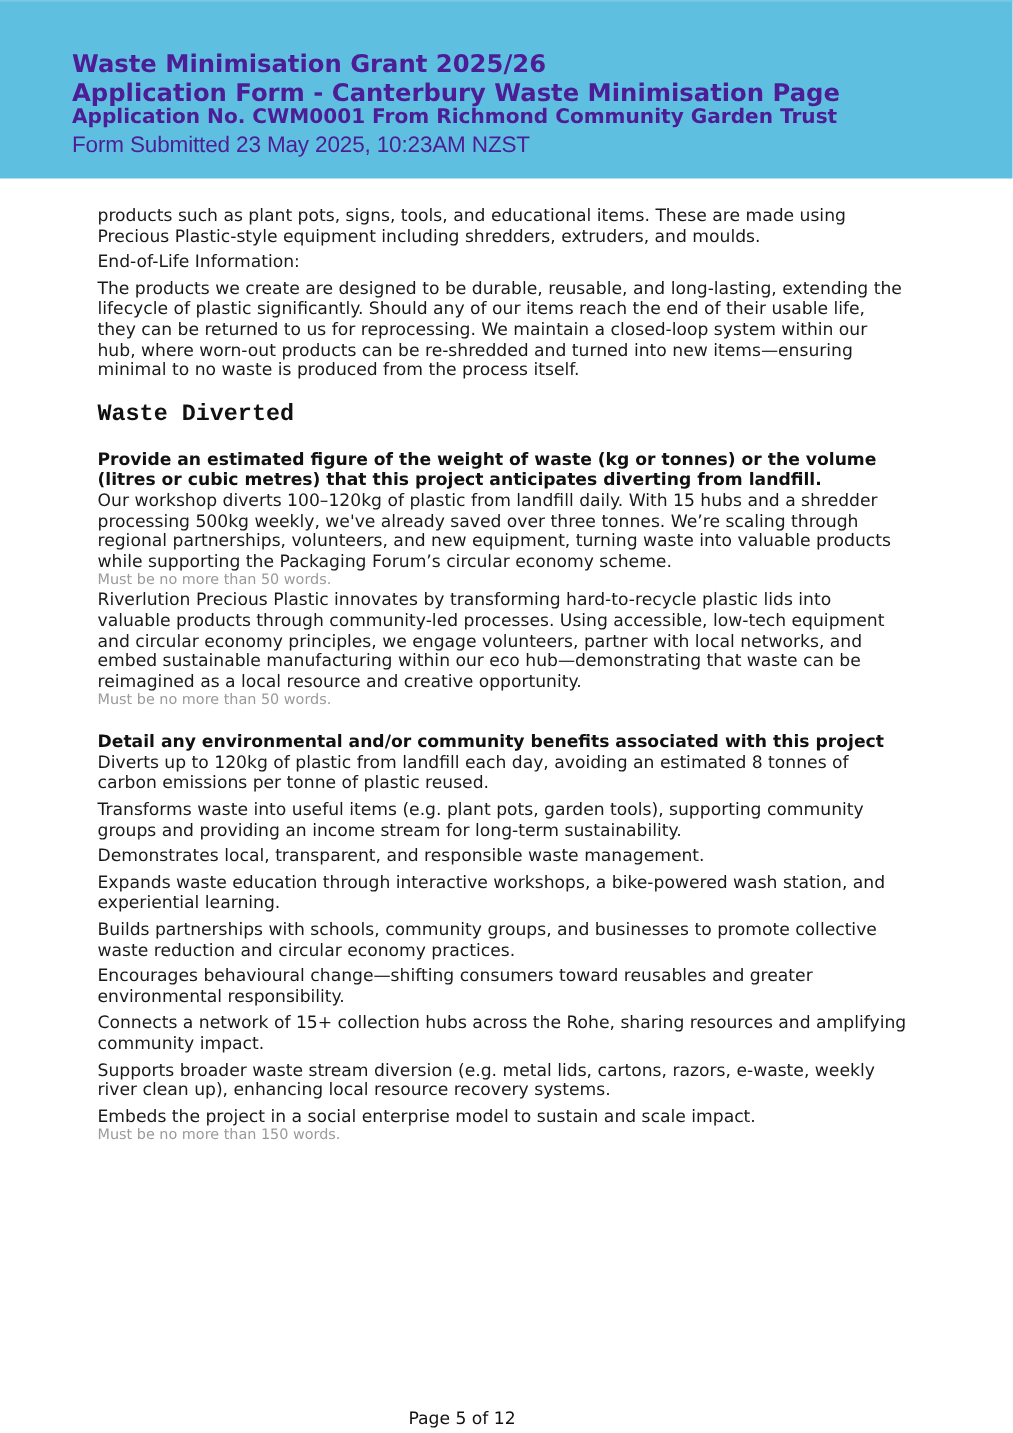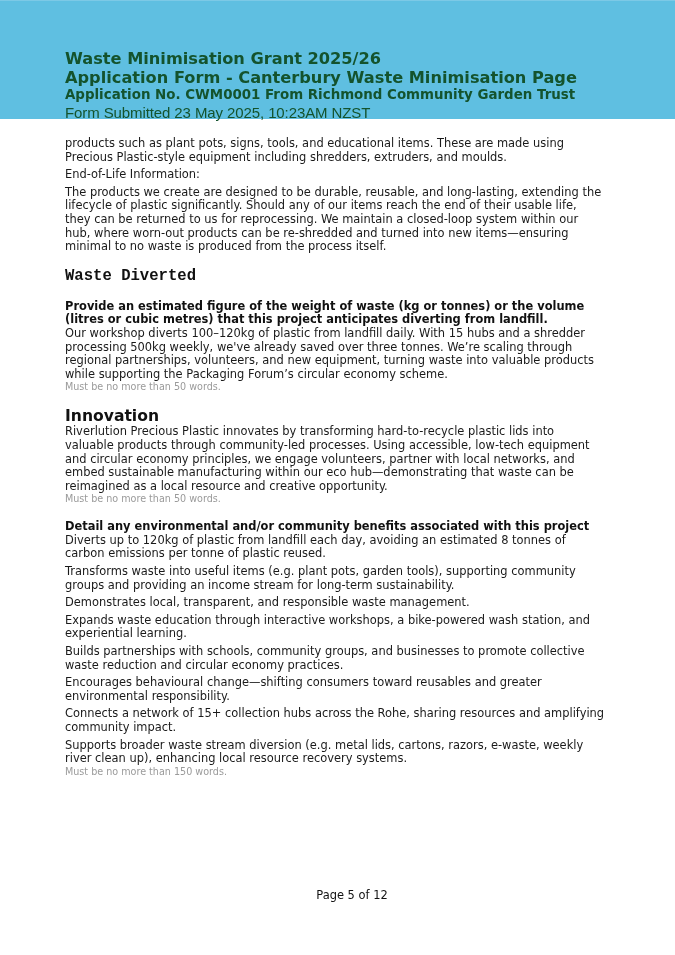--- a/index.html
+++ b/index.html
@@ -7,33 +7,33 @@
       width: 675px; height: 955px; background: #ffffff; overflow: hidden;
       font-family: "DejaVu Sans", sans-serif; color: #111;
       position: relative;
     }
     .header {
       position: absolute; left: 0; top: 0; width: 675px; height: 119px;
       background: #5fbfe1;
       border-top: 1px solid #7cc9e6;
       box-sizing: border-box;
     }
-    .h-title { position: absolute; left: 65px; font-family: "DejaVu Sans", sans-serif; font-weight: bold; color: #14532d; white-space: nowrap; margin-top: 16px; }
+    .h-title { position: absolute; left: 48px; font-family: "DejaVu Sans", sans-serif; font-weight: bold; color: #4c1d95; white-space: nowrap; }
     .h1 { top: 32px; font-size: 16.2px; }
     .h2 { top: 51px; font-size: 16.2px; }
     .h3 { top: 70px; font-size: 13.4px; }
     .h4 { top: 87px; font-size: 15px; font-family: "Liberation Sans", sans-serif; font-weight: normal; letter-spacing: -0.1px; }
 
     .content { position: absolute; left: 65px; top: 137px; width: 540px; }
     .p { font-size: 11.45px; line-height: 13.6px; margin: 0; color: #1a1a1a; }
     .gap { margin-top: 4px; }
     .section-title { font-size: 15.6px; font-weight: bold; margin: 0; color: #111; }
     .question { font-size: 11.45px; font-weight: bold; line-height: 13.6px; margin: 0; color: #111; }
     .hint { font-size: 9.6px; color: #9a9a9a; line-height: 12px; margin: 0; }
-    .footer { position: absolute; top: 888px; left: 0; width: 616px; text-align: center; font-size: 11.45px; color: #111; padding-left: 44px; }
+    .footer { position: absolute; top: 938px; left: 0; width: 616px; text-align: center; font-size: 11.45px; color: #111; }
   </style>
 </head>
 <body>
 
 <div class="header">
   <div class="h-title h1">Waste Minimisation Grant 2025/26</div>
   <div class="h-title h2">Application Form - Canterbury Waste Minimisation Page</div>
   <div class="h-title h3">Application No. CWM0001 From Richmond Community Garden Trust</div>
   <div class="h-title h4">Form Submitted 23 May 2025, 10:23AM NZST</div>
 </div>
@@ -41,29 +41,29 @@
 <div class="content">
   <p class="p">products such as plant pots, signs, tools, and educational items. These are made using Precious Plastic-style equipment including shredders, extruders, and moulds.</p>
   <p class="p gap">End-of-Life Information:</p>
   <p class="p gap">The products we create are designed to be durable, reusable, and long-lasting, extending the lifecycle of plastic significantly. Should any of our items reach the end of their usable life, they can be returned to us for reprocessing. We maintain a closed-loop system within our hub, where worn-out products can be re-shredded and turned into new items—ensuring minimal to no waste is produced from the process itself.</p>
 
   <h2 class="section-title" style="margin-top:13px;font-family:Liberation Mono, monospace;">Waste Diverted</h2>
   <p class="question" style="margin-top:15px;">Provide an estimated figure of the weight of waste (kg or tonnes) or the volume (litres or cubic metres) that this project anticipates diverting from landfill.</p>
   <p class="p">Our workshop diverts 100–120kg of plastic from landfill daily. With 15 hubs and a shredder processing 500kg weekly, we've already saved over three tonnes. We’re scaling through regional partnerships, volunteers, and new equipment, turning waste into valuable products while supporting the Packaging Forum’s circular economy scheme.</p>
   <p class="hint">Must be no more than 50 words.</p>
 
-  <h2 class="section-title" style="margin-top:14px;">Innovation</h2>
   <p class="p">Riverlution Precious Plastic innovates by transforming hard-to-recycle plastic lids into valuable products through community-led processes. Using accessible, low-tech equipment and circular economy principles, we engage volunteers, partner with local networks, and embed sustainable manufacturing within our eco hub—demonstrating that waste can be reimagined as a local resource and creative opportunity.</p>
   <p class="hint">Must be no more than 50 words.</p>
 
   <p class="question" style="margin-top:15px;">Detail any environmental and/or community benefits associated with this project</p>
   <p class="p">Diverts up to 120kg of plastic from landfill each day, avoiding an estimated 8 tonnes of carbon emissions per tonne of plastic reused.</p>
   <p class="p gap">Transforms waste into useful items (e.g. plant pots, garden tools), supporting community groups and providing an income stream for long-term sustainability.</p>
   <p class="p gap">Demonstrates local, transparent, and responsible waste management.</p>
   <p class="p gap">Expands waste education through interactive workshops, a bike-powered wash station, and experiential learning.</p>
   <p class="p gap">Builds partnerships with schools, community groups, and businesses to promote collective waste reduction and circular economy practices.</p>
   <p class="p gap">Encourages behavioural change—shifting consumers toward reusables and greater environmental responsibility.</p>
   <p class="p gap">Connects a network of 15+ collection hubs across the Rohe, sharing resources and amplifying community impact.</p>
   <p class="p gap">Supports broader waste stream diversion (e.g. metal lids, cartons, razors, e-waste, weekly river clean up), enhancing local resource recovery systems.</p>
+  <p class="p gap">Embeds the project in a social enterprise model to sustain and scale impact.</p>
   <p class="hint">Must be no more than 150 words.</p>
 </div>
 
 <div class="footer">Page 5 of 12</div>
 
 </body></html>

